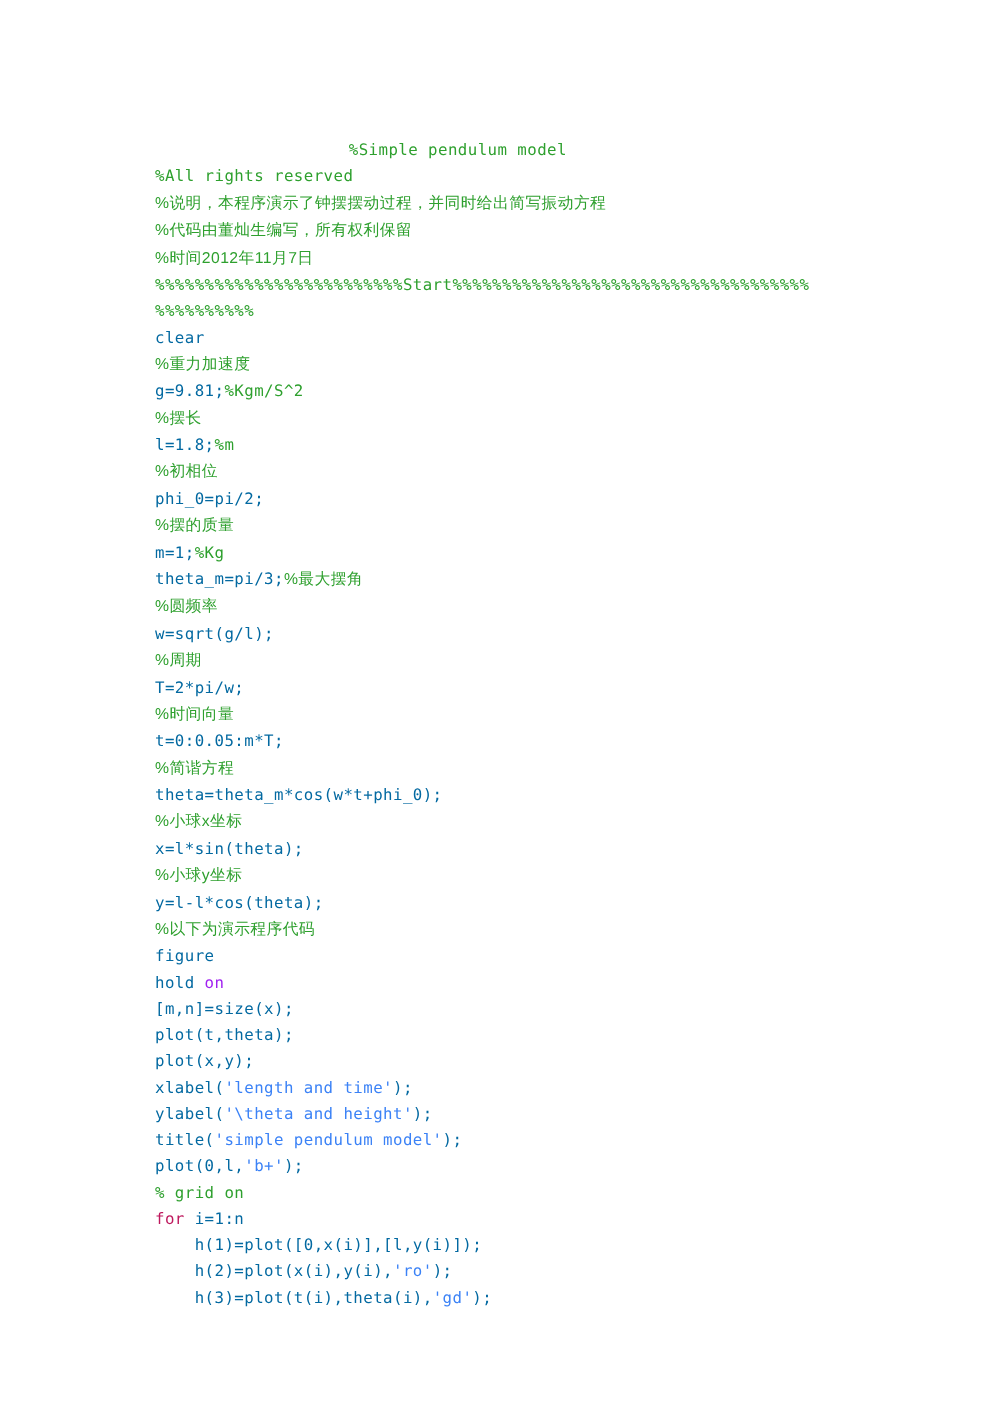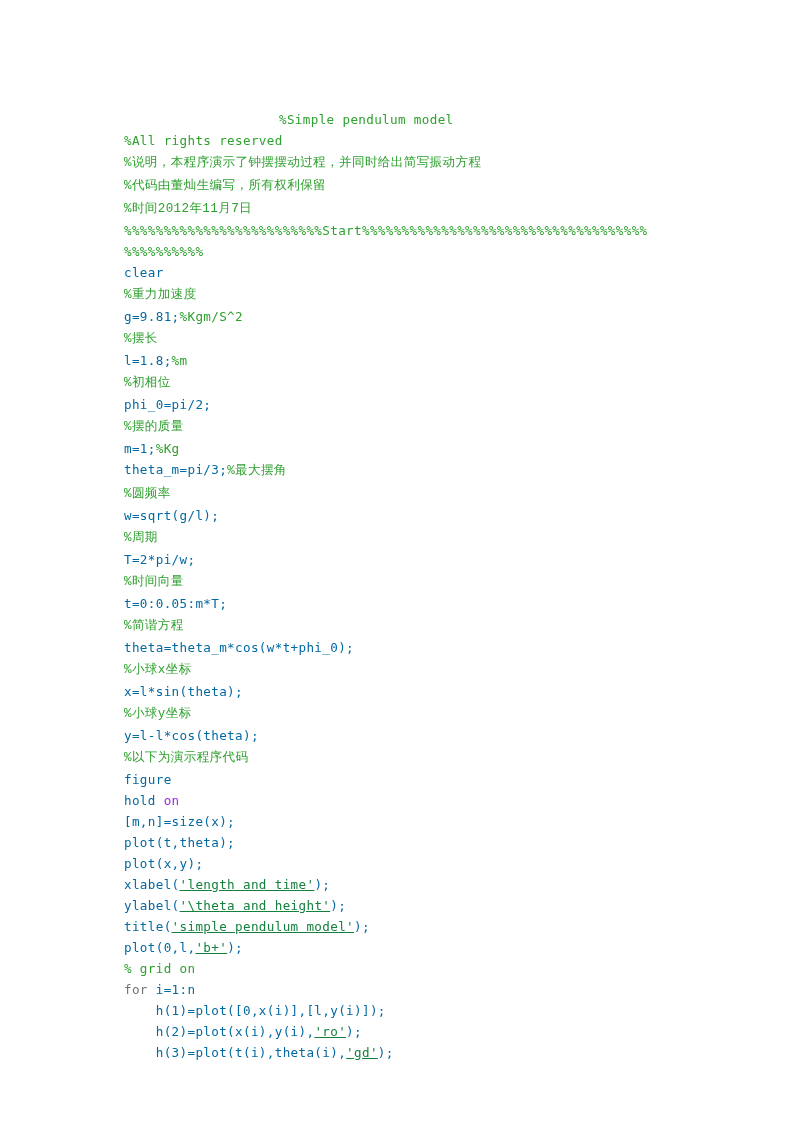--- a/index.html
+++ b/index.html
@@ -32,25 +32,25 @@
     white-space: pre;
     letter-spacing: 0.35px;
   }
   .line {
     white-space: pre;
     min-height: 21px;
   }
   
   .tok-plain   { color: #0369a1; }
   .tok-comment { color: #2ea02e; }
-  .tok-string  { color: #15803d; text-decoration: underline; }
-  .tok-keyword { color: #737373; }
+  .tok-string  { color: #3b82f6; }
+  .tok-keyword { color: #be185d; }
   .tok-kw-mag  { color: #a020f0; margin-top: 20px; }
   
   .indent-title { padding-left: 155px; }
-  .cjk { font-family: Liberation Mono, monospace; }
+  .cjk { font-family: Liberation Sans, sans-serif; }
 </style>
 </head>
 <body>
 
 <div id="page">
   <pre id="listing"><div class="line indent-title"><span class="tok-comment">%Simple pendulum model</span></div><div class="line"><span class="tok-comment">%All rights reserved</span></div><div class="line"><span class="tok-comment cjk">%说明，本程序演示了钟摆摆动过程，并同时给出简写振动方程</span></div><div class="line"><span class="tok-comment cjk">%代码由董灿生编写，所有权利保留</span></div><div class="line"><span class="tok-comment cjk">%时间2012年11月7日</span></div><div class="line"><span class="tok-comment">%%%%%%%%%%%%%%%%%%%%%%%%%Start%%%%%%%%%%%%%%%%%%%%%%%%%%%%%%%%%%%%</span></div><div class="line"><span class="tok-comment">%%%%%%%%%%</span></div><div class="line"><span class="tok-plain">clear</span></div><div class="line"><span class="tok-comment cjk">%重力加速度</span></div><div class="line"><span class="tok-plain">g=9.81;</span><span class="tok-comment">%Kgm/S^2</span></div><div class="line"><span class="tok-comment cjk">%摆长</span></div><div class="line"><span class="tok-plain">l=1.8;</span><span class="tok-comment">%m</span></div><div class="line"><span class="tok-comment cjk">%初相位</span></div><div class="line"><span class="tok-plain">phi_0=pi/2;</span></div><div class="line"><span class="tok-comment cjk">%摆的质量</span></div><div class="line"><span class="tok-plain">m=1;</span><span class="tok-comment">%Kg</span></div><div class="line"><span class="tok-plain">theta_m=pi/3;</span><span class="tok-comment cjk">%最大摆角</span></div><div class="line"><span class="tok-comment cjk">%圆频率</span></div><div class="line"><span class="tok-plain">w=sqrt(g/l);</span></div><div class="line"><span class="tok-comment cjk">%周期</span></div><div class="line"><span class="tok-plain">T=2*pi/w;</span></div><div class="line"><span class="tok-comment cjk">%时间向量</span></div><div class="line"><span class="tok-plain">t=0:0.05:m*T;</span></div><div class="line"><span class="tok-comment cjk">%简谐方程</span></div><div class="line"><span class="tok-plain">theta=theta_m*cos(w*t+phi_0);</span></div><div class="line"><span class="tok-comment cjk">%小球x坐标</span></div><div class="line"><span class="tok-plain">x=l*sin(theta);</span></div><div class="line"><span class="tok-comment cjk">%小球y坐标</span></div><div class="line"><span class="tok-plain">y=l-l*cos(theta);</span></div><div class="line"><span class="tok-comment cjk">%以下为演示程序代码</span></div><div class="line"><span class="tok-plain">figure</span></div><div class="line"><span class="tok-plain">hold </span><span class="tok-kw-mag">on</span></div><div class="line"><span class="tok-plain">[m,n]=size(x);</span></div><div class="line"><span class="tok-plain">plot(t,theta);</span></div><div class="line"><span class="tok-plain">plot(x,y);</span></div><div class="line"><span class="tok-plain">xlabel(</span><span class="tok-string">'length and time'</span><span class="tok-plain">);</span></div><div class="line"><span class="tok-plain">ylabel(</span><span class="tok-string">'\theta and height'</span><span class="tok-plain">);</span></div><div class="line"><span class="tok-plain">title(</span><span class="tok-string">'simple pendulum model'</span><span class="tok-plain">);</span></div><div class="line"><span class="tok-plain">plot(0,l,</span><span class="tok-string">'b+'</span><span class="tok-plain">);</span></div><div class="line"><span class="tok-comment">% grid on</span></div><div class="line"><span class="tok-keyword">for</span><span class="tok-plain"> i=1:n</span></div><div class="line"><span class="tok-plain">    h(1)=plot([0,x(i)],[l,y(i)]);</span></div><div class="line"><span class="tok-plain">    h(2)=plot(x(i),y(i),</span><span class="tok-string">'ro'</span><span class="tok-plain">);</span></div><div class="line"><span class="tok-plain">    h(3)=plot(t(i),theta(i),</span><span class="tok-string">'gd'</span><span class="tok-plain">);</span></div></pre>
 </div>
 
 </body></html>

